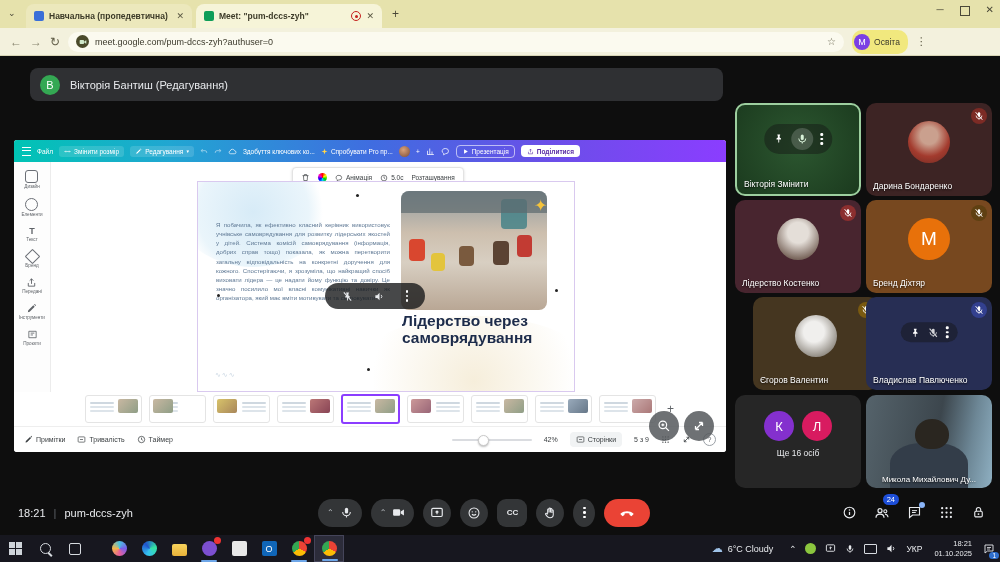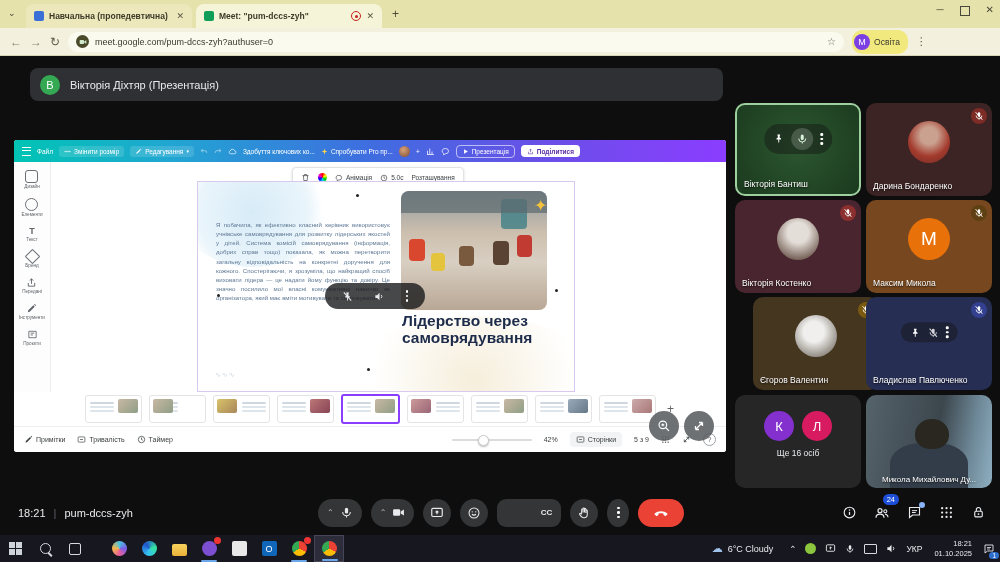--- a/index.html
+++ b/index.html
@@ -113,21 +113,21 @@
   #silhouette-body{position:absolute;left:50%;top:52%;width:78px;height:52px;border-radius:40% 40% 0 0;background:#333d49;transform:translateX(-50%);}
   #tile-7 .name{left:50%;transform:translateX(-50%);bottom:4px;font-size:8px;}
 
   
   #meet-bottom{position:absolute;left:0;top:434px;width:1000px;height:45px;display:flex;align-items:center;color:#e8eaed;}
   #meet-info{position:absolute;left:18px;font-size:11px;display:flex;gap:8px;align-items:center;}
   #meet-info .sep{color:#5f6368;}
   #controls-center{position:absolute;left:318px;display:flex;align-items:center;gap:9px;}
   .ctl-pill{height:28px;background:#333537;border-radius:14px;display:flex;align-items:center;gap:6px;padding:0 9px;color:#e8eaed;}
   .ctl-circle{width:28px;height:28px;border-radius:50%;background:#333537;display:flex;align-items:center;justify-content:center;color:#e8eaed;}
-  .ctl-rect{width:30px;height:28px;border-radius:9px;background:#333537;display:flex;align-items:center;justify-content:center;font-size:8px;font-weight:bold;padding-left:34px;}
+  .ctl-rect{width:30px;height:28px;border-radius:9px;background:#333537;display:flex;align-items:center;justify-content:center;font-size:8px;font-weight:bold;}
   #end-call{width:46px;height:28px;border-radius:14px;background:#ea4335;display:flex;align-items:center;justify-content:center;color:#fff;}
   #controls-right{position:absolute;right:14px;display:flex;align-items:center;gap:17px;}
   .r-ic{position:relative;color:#e8eaed;}
   #people-badge{position:absolute;top:-11px;right:-9px;background:#1d4ed8;color:#fff;font-size:7.5px;border-radius:7px;padding:1px 4px;}
   #chat-dot{position:absolute;top:-3px;right:-3px;width:6px;height:6px;border-radius:50%;background:#8ab4f8;}
   .caret{font-size:8px;color:#bdc1c6;}
 
   
   #taskbar{left:0;top:535px;width:1000px;height:27px;background:#17171f;display:flex;align-items:center;color:#e8eaed;}
   .tb-left{display:flex;align-items:center;height:27px;}
@@ -323,21 +323,21 @@
       <span id="profile-avatar">M</span>
       <span id="profile-name">Освіта</span>
     </div>
     <span style="color:#5f5c46;font-size:11px;">⋮</span>
   </div>
 
   <div id="meet" class="abs">
 
     <div id="banner" class="abs">
       <span id="banner-avatar">B</span>
-      <span id="banner-text">Вікторія Діхтяр (Презентація)</span>
+      <span id="banner-text">Вікторія Бантиш (Редагування)</span>
     </div>
 
     <div id="canva" class="abs">
 
       <div id="canva-topbar">
         <span class="hamburger"></span>
         <span class="ct-item">Файл</span>
         <span class="ct-item ct-pill">
           <svg width="7" height="7">
               <use href="#i-resize"></use>
@@ -584,51 +584,51 @@
             <svg width="12" height="12" style="color:#d9f2d9">
               <use href="#i-mic"></use>
             </svg>
           </span>
         <span class="dots">
             <i></i>
             <i></i>
             <i></i>
           </span>
       </div>
-      <span class="name">Вікторія Бантиш</span>
+      <span class="name">Вікторія Змінити</span>
     </div>
 
     <div class="tile" id="tile-1">
       <span class="mute-badge" style="background:#7c2b25;">
           <svg width="10" height="10">
             <use href="#i-mic-off"></use>
           </svg>
         </span>
       <span class="tile-avatar" id="av-darina"></span>
       <span class="name">Дарина Бондаренко</span>
     </div>
 
     <div class="tile" id="tile-2">
       <span class="mute-badge" style="background:#8c2f2f;">
           <svg width="10" height="10">
             <use href="#i-mic-off"></use>
           </svg>
         </span>
       <span class="tile-avatar" id="av-kostenko"></span>
-      <span class="name">Вікторія Костенко</span>
+      <span class="name">Лідерство Костенко</span>
     </div>
 
     <div class="tile" id="tile-3">
       <span class="mute-badge" style="background:#5f4012;">
           <svg width="10" height="10">
             <use href="#i-mic-off"></use>
           </svg>
         </span>
       <span class="tile-avatar" id="av-maksym">M</span>
-      <span class="name">Максим Микола</span>
+      <span class="name">Бренд Діхтяр</span>
     </div>
 
     <div class="tile" id="tile-4">
       <span class="mute-badge" style="background:#7a5a10;">
           <svg width="10" height="10">
             <use href="#i-mic-off"></use>
           </svg>
         </span>
       <span class="tile-avatar" id="av-yehorov"></span>
       <span class="name">Єгоров Валентин</span>

